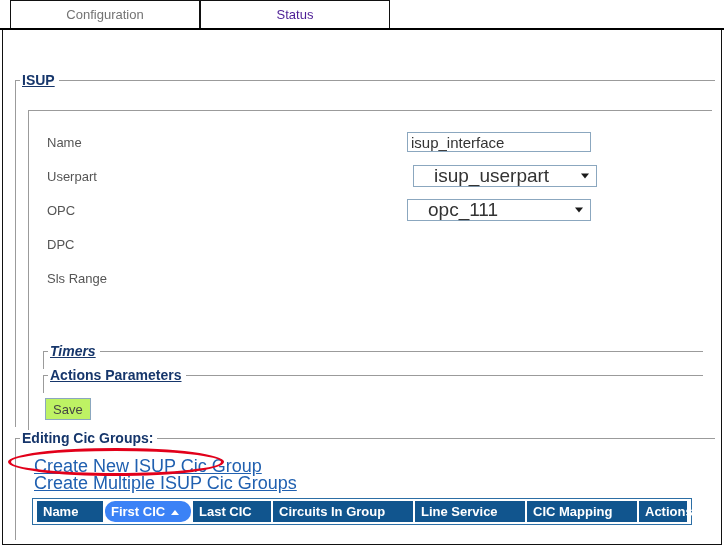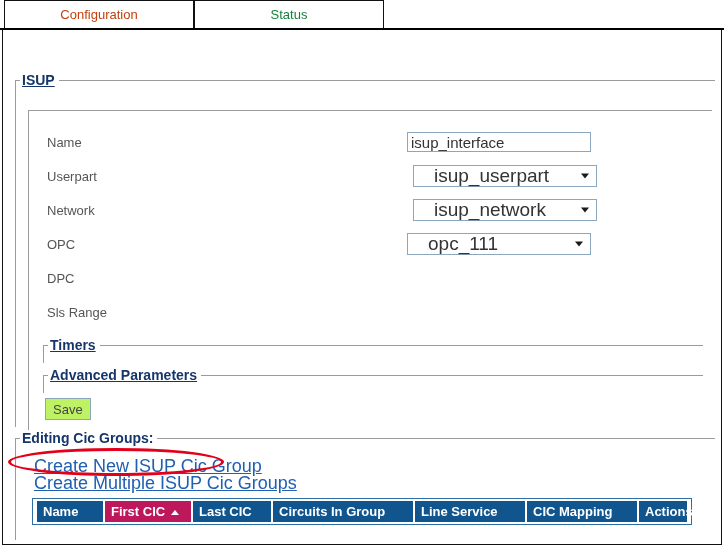--- a/index.html
+++ b/index.html
@@ -30,33 +30,33 @@
     height: 28px;
     line-height: 28px;
     text-align: center;
     box-sizing: border-box;
     font-size: 13px;
     background: #ffffff;
     position: relative;
   }
   .tab-active {
     width: 190px;
-    margin-left: 4px;
+    margin-left: 10px;
     border-left: 1px solid #111;
     border-right: 1px solid #111;
     border-top: 1px solid #111;
-    color: #c2410c;
+    color: #737373;
     z-index: 3;
   }
   .tab-inactive {
     width: 190px;
     border-left: 1px solid #111;
     border-right: 1px solid #111;
     border-top: 1px solid #111;
-    color: #15803d;
+    color: #4c1d95;
     z-index: 2;
   }
 
   
   .page-frame {
     position: absolute;
     left: 2px;
     top: 30px;
     width: 720px;
     height: 515px;
@@ -235,22 +235,23 @@
     font-weight: bold;
     text-align: left;
     padding: 3px 6px;
     height: 18px;
     white-space: nowrap;
     box-sizing: border-box;
     cursor: pointer;
     position: relative;
   }
   table.grid th.sorted {
-    background: #be185d;
+    background: #3b82f6;
     color: #ffffff;
+    border-radius: 10px;
   }
   th .sortarrow {
     display: inline-block;
     margin-left: 6px;
     width: 0; height: 0;
     border-left: 4px solid transparent;
     border-right: 4px solid transparent;
     border-bottom: 5px solid #ffffff;
     vertical-align: middle;
   }
@@ -300,29 +301,20 @@
         <div class="row">
           <span class="lbl">Userpart</span>
           <span class="ctl-wrap">
             <div class="sel sel-margin">
               <span>isup_userpart</span>
               <span class="arrow"></span>
             </div>
           </span>
         </div>
 
-        <div class="row">
-          <span class="lbl">Network</span>
-          <span class="ctl-wrap">
-            <div class="sel sel-margin">
-              <span>isup_network</span>
-              <span class="arrow"></span>
-            </div>
-          </span>
-        </div>
 
         <div class="row">
           <span class="lbl">OPC</span>
           <span class="ctl-wrap">
             <div class="sel">
               <span>opc_111</span>
               <span class="arrow"></span>
             </div>
           </span>
         </div>
@@ -330,26 +322,26 @@
         <div class="row">
           <span class="lbl">DPC</span>
         </div>
 
         <div class="row">
           <span class="lbl">Sls Range</span>
         </div>
 
       </div>
 
-      <fieldset class="fs-sub" style="top:226px;">
+      <fieldset class="fs-sub" style="top:232px;font-style:italic;">
         <legend class="underline">Timers</legend>
       </fieldset>
 
       <fieldset class="fs-sub" style="top:256px;">
-        <legend class="underline">Advanced Parameters</legend>
+        <legend class="underline">Actions Parameters</legend>
       </fieldset>
 
       <button class="btn-save">Save</button>
 
     </fieldset>
   </fieldset>
 
   <fieldset class="fs-cic">
     <legend>Editing Cic Groups:</legend>
 

